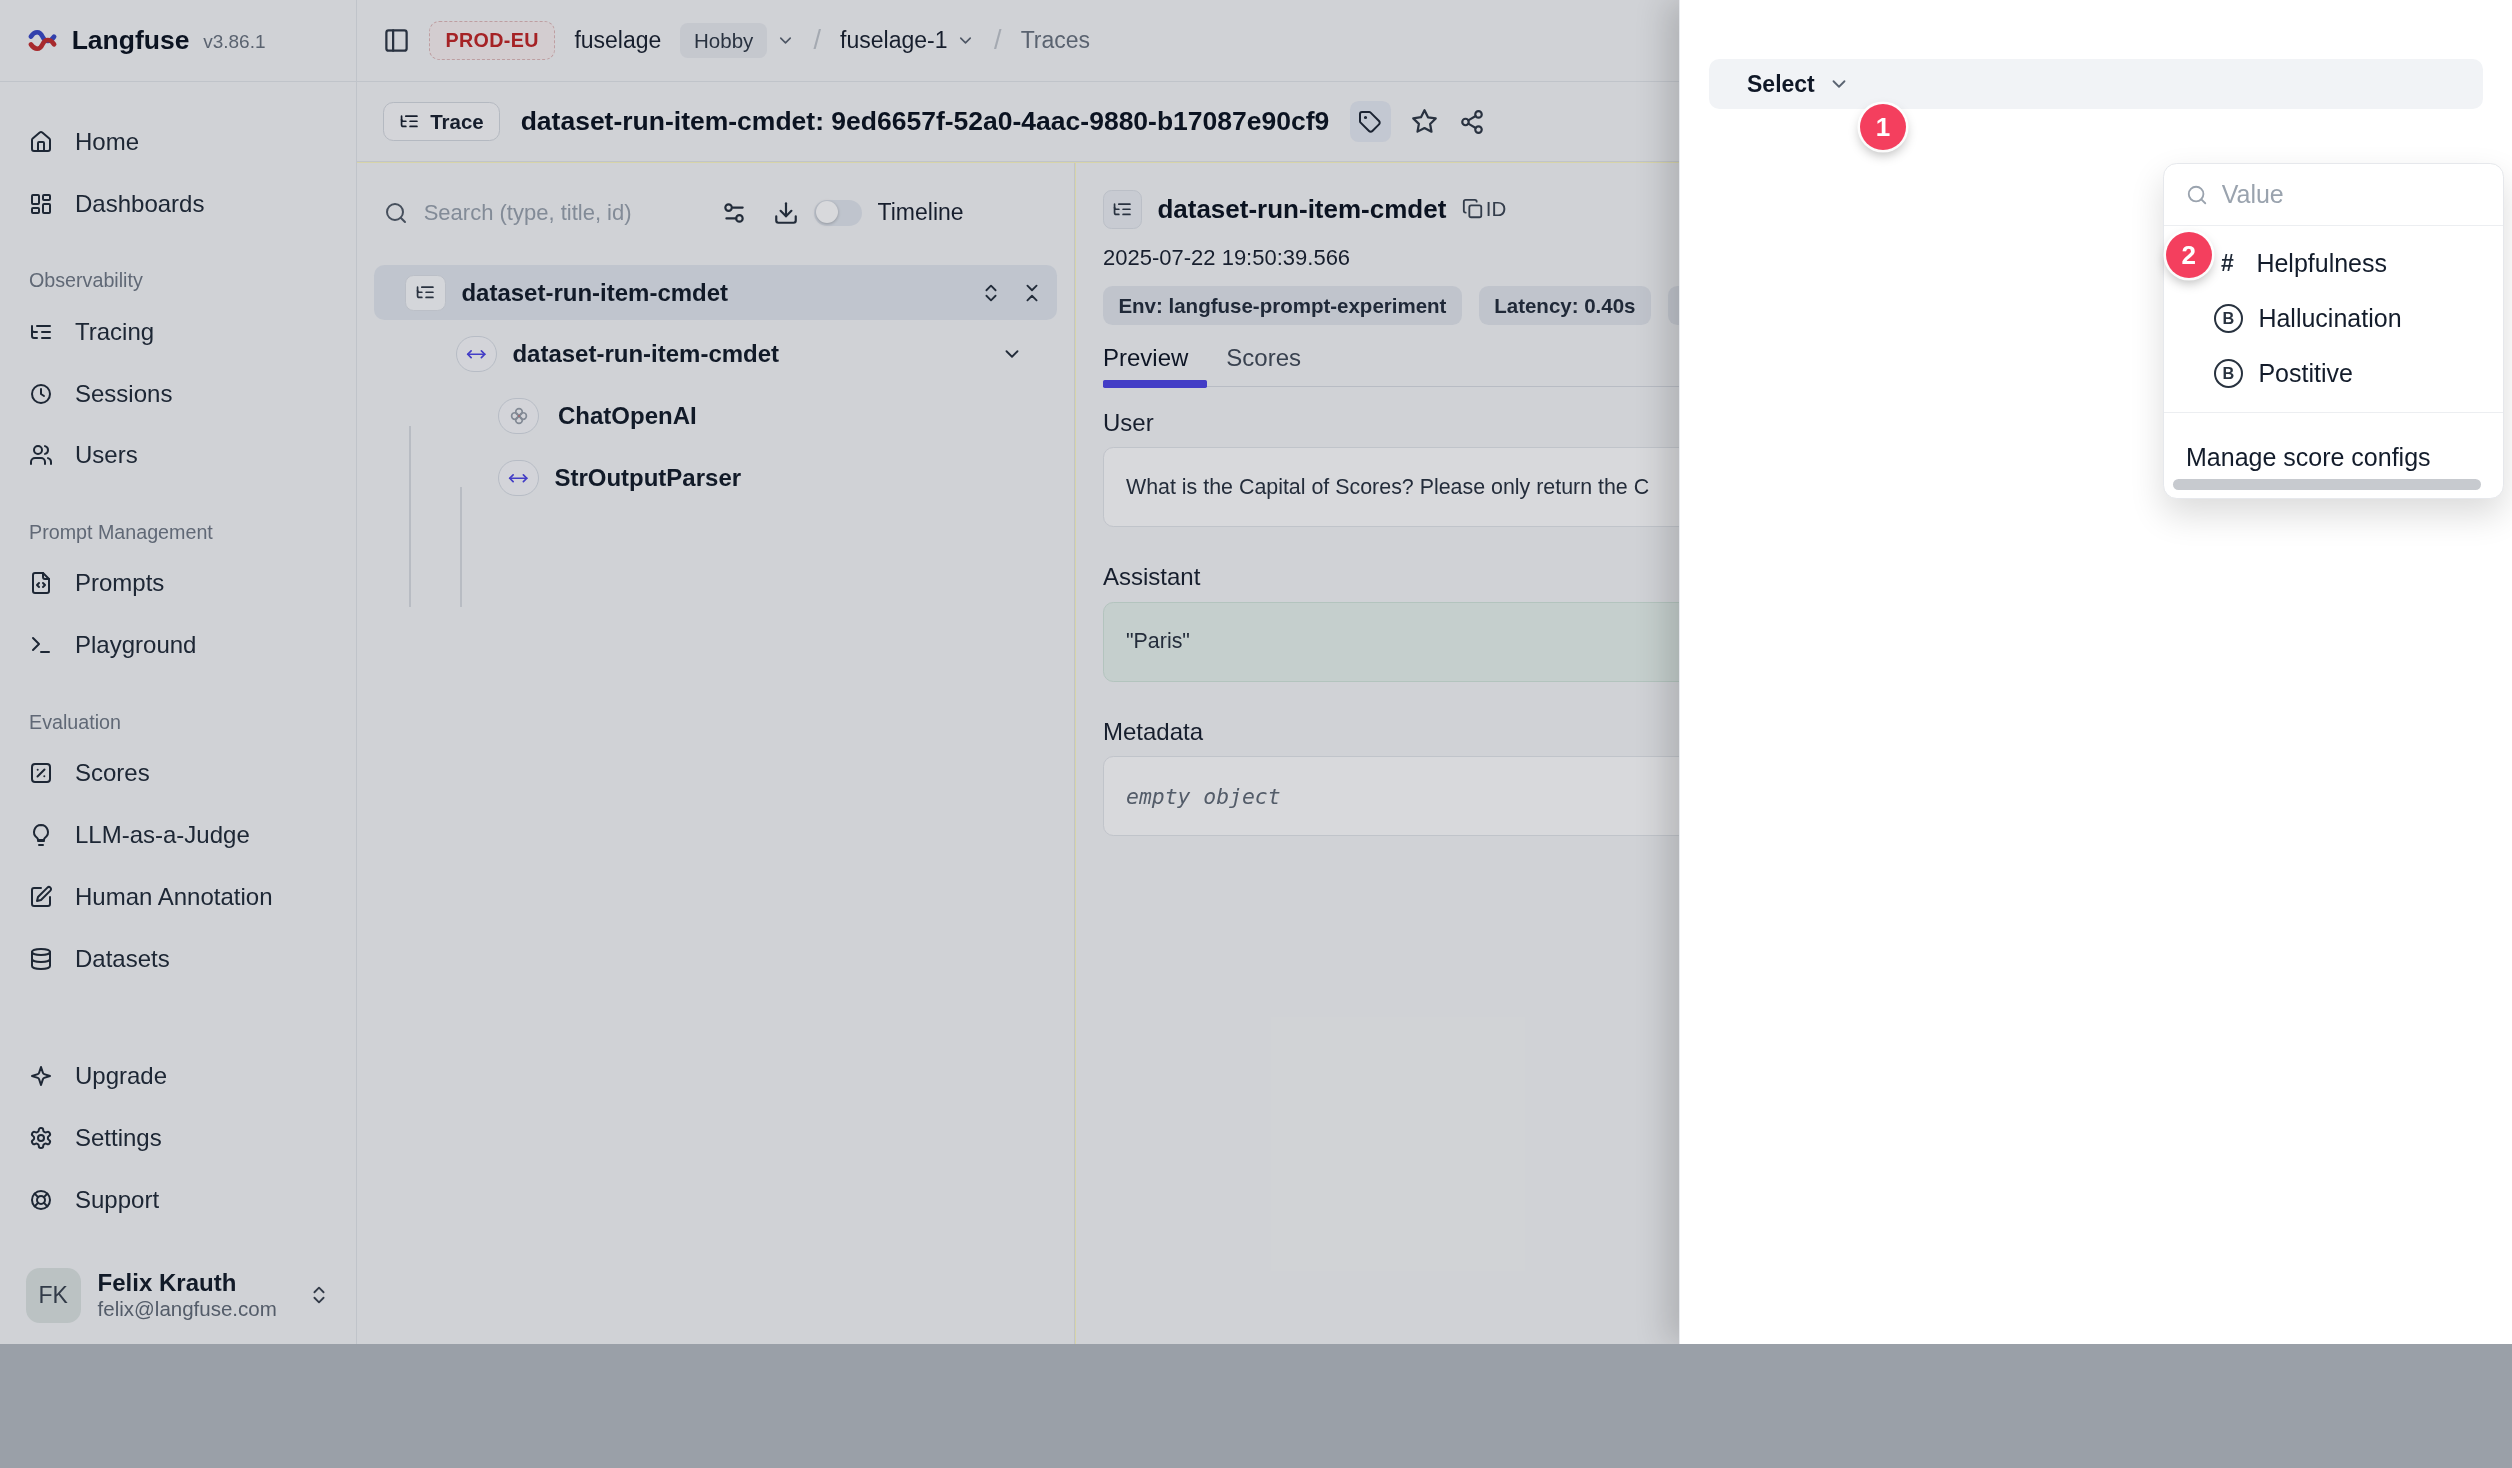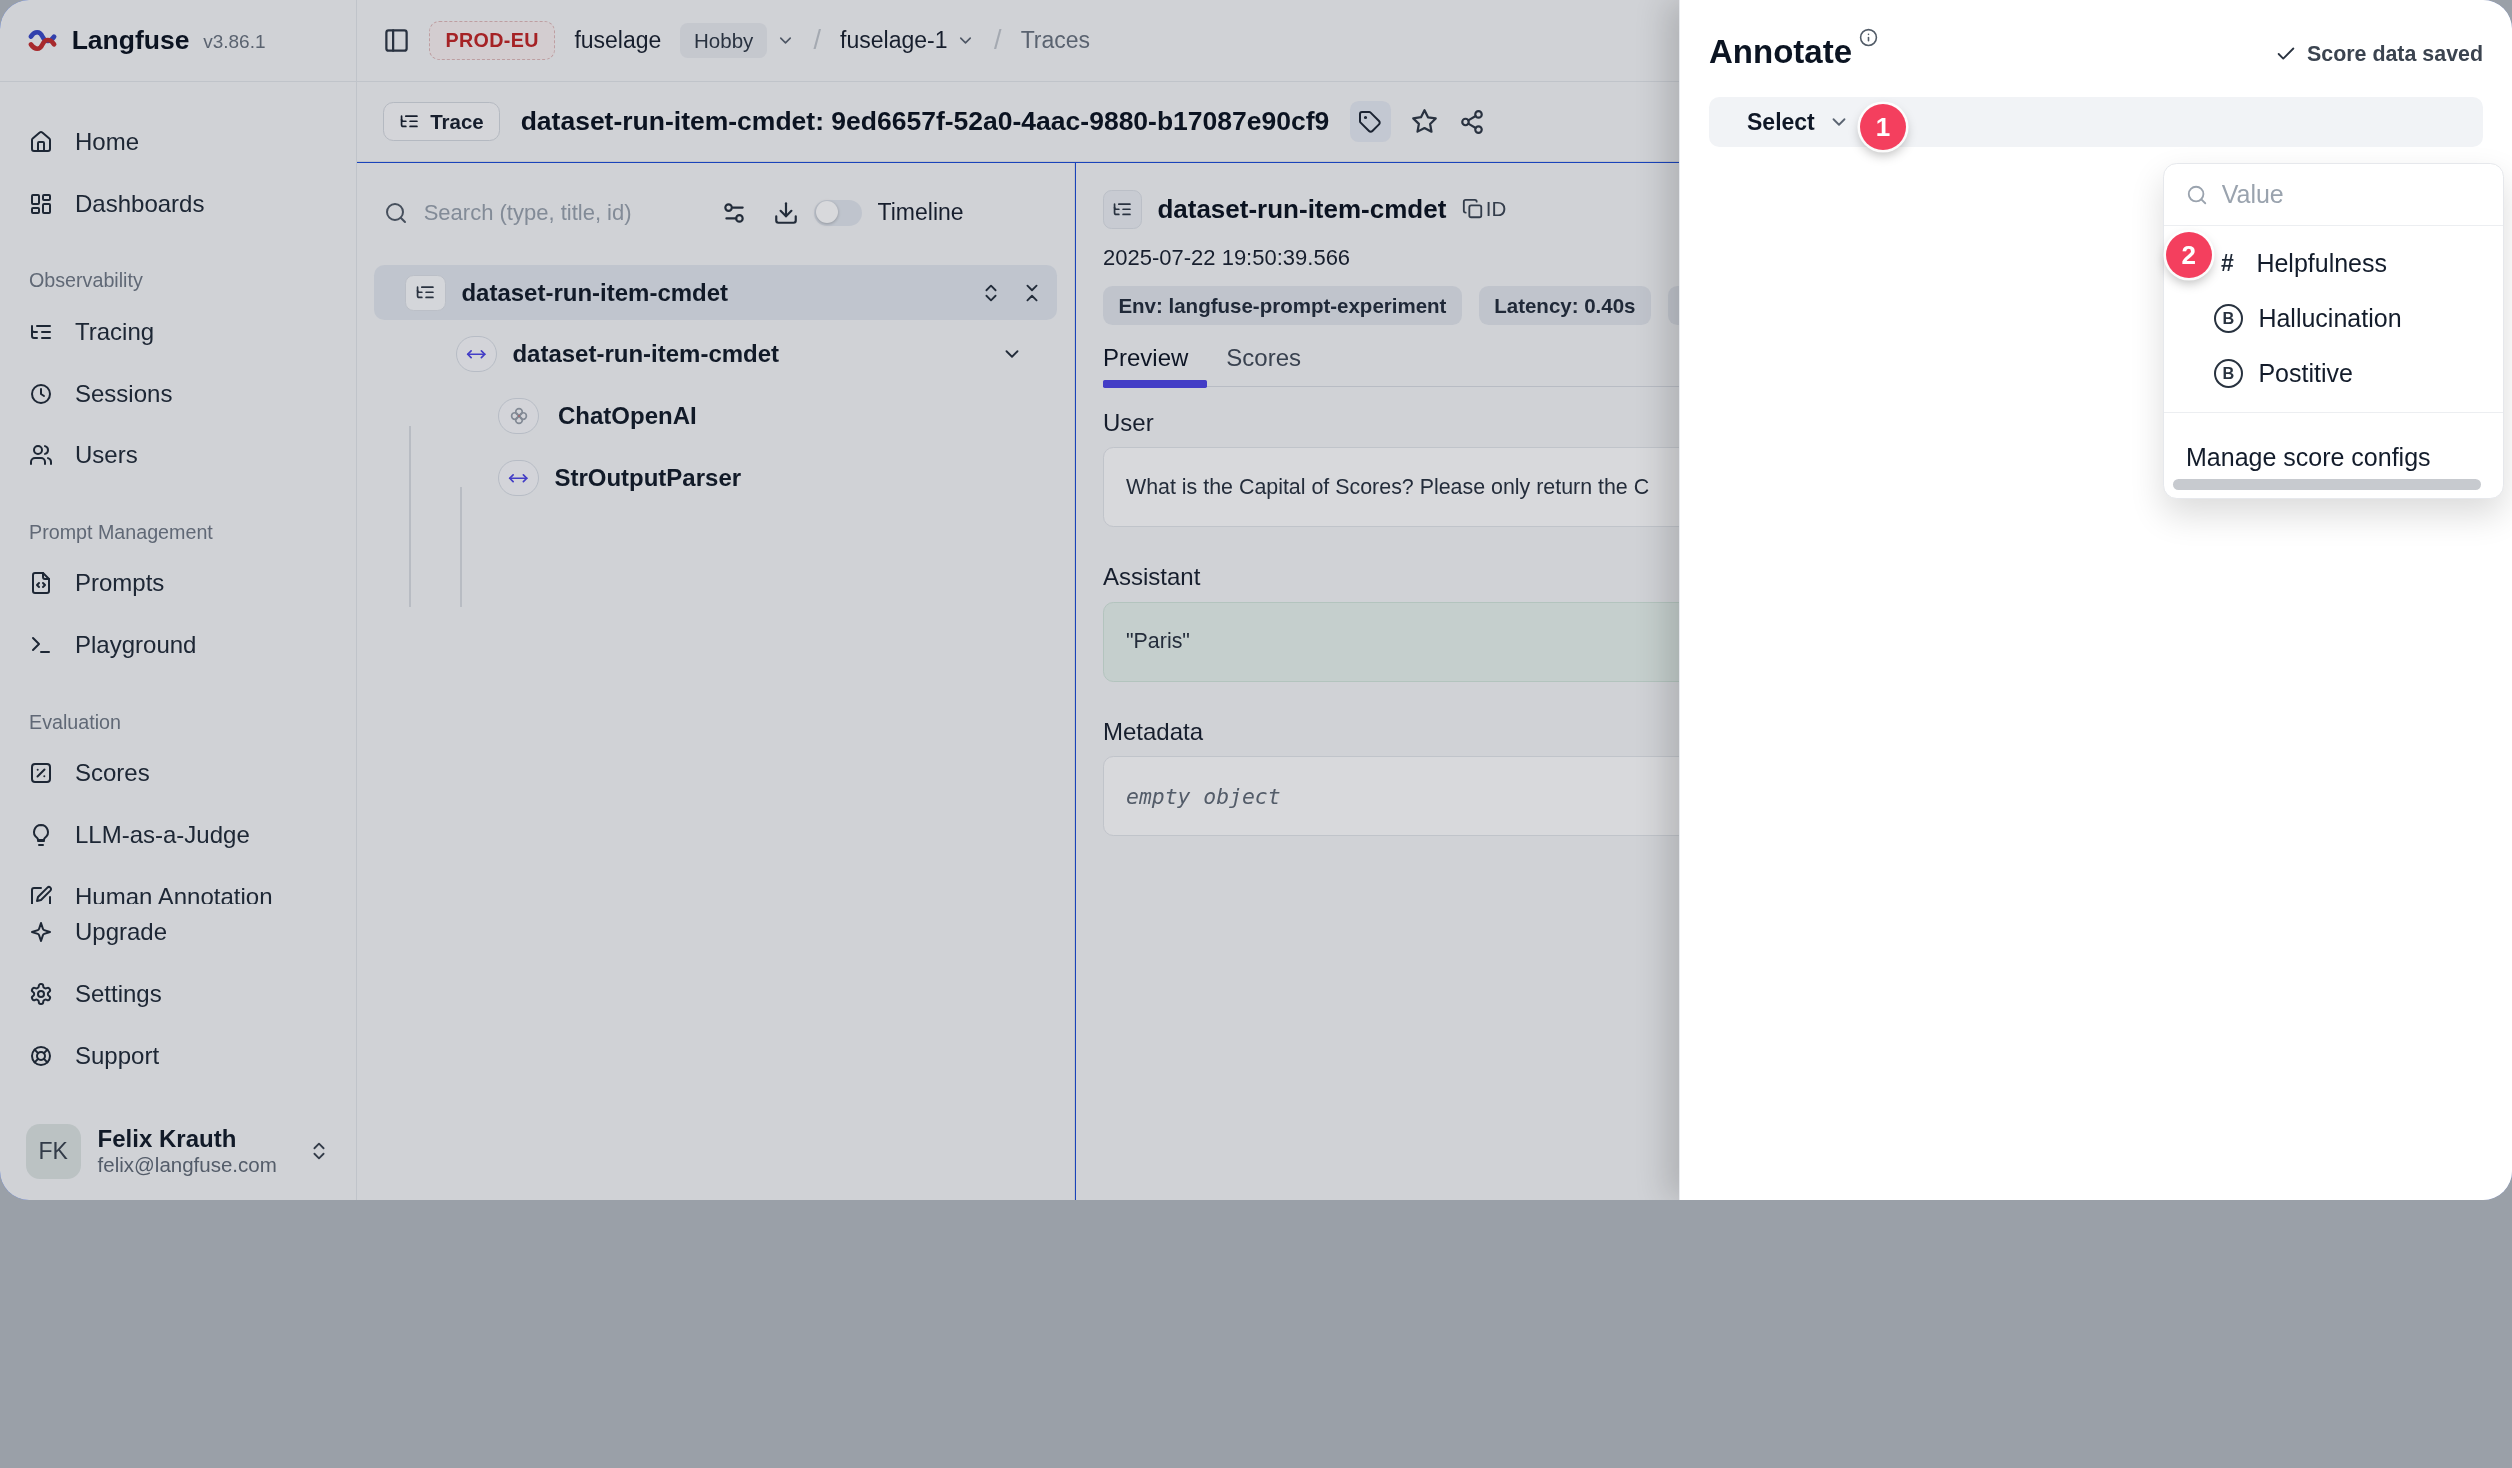--- a/index.html
+++ b/index.html
@@ -1,20 +1,20 @@
 <!DOCTYPE html>
 <html style="font-size:13.7px"><head>
 <meta charset="utf-8">
 <style>
   * { box-sizing: border-box; margin: 0; padding: 0; }
   html,body { margin:0; background:#9aa0a8; }
   #screen {
-    position:relative; width:2512px; height:1200px; overflow:hidden;
-    background:#1d4ed8; color:#16202e;
-    font-family:"Liberation Sans","DejaVu Sans",sans-serif; font-size:24px;border-radius:29px;
+    position:relative; width:2512px; height:1344px; overflow:hidden;
+    background:#fef9c3; color:#16202e;
+    font-family:"Liberation Sans","DejaVu Sans",sans-serif; font-size:24px;
   }
   .ic { stroke:currentColor; fill:none; stroke-width:2; stroke-linecap:round; stroke-linejoin:round; flex:none; }
 
   
   .sidebar { position:absolute; left:0; top:0; width:357px; height:100%;
     background:#f6f7f8; border-right:1.7px solid #e3e6ea; display:flex; flex-direction:column; }
   .sb-head { height:82px; display:flex; align-items:center; gap:13.7px; padding:0 27px; border-bottom:1.7px solid #e3e6ea; flex:none; }
   .sb-logo-name { font-size:26.5px; font-weight:700; color:#0d1522; }
   .sb-version { font-size:19px; color:#6a737f; margin-top:3.4px; }
   .sb-nav { padding:20.5px 17px 0 17px; flex:1 1 auto; overflow:hidden; }
@@ -477,34 +477,20 @@
     <div class="sec-lbl gap1">Assistant</div>
     <div class="content-box assistant">"Paris"</div>
 
     <div class="sec-lbl gap1">Metadata</div>
     <div class="content-box mono">empty object</div>
   </section>
 
   <div class="dim"></div>
 
   <aside class="drawer">
-    <div class="dr-titlerow">
-      <span class="dr-title">Annotate</span>
-      <svg class="ic dr-info" width="19" height="19" viewBox="0 0 24 24">
-          <circle cx="12" cy="12" r="10"></circle>
-          <path d="M12 16v-4"></path>
-          <path d="M12 8h.01"></path>
-        </svg>
-      <span class="dr-status">
-        <svg class="ic" width="22" height="22" viewBox="0 0 24 24" style="color:#2a3340">
-            <path d="M20 6 9 17l-5-5"></path>
-          </svg>
-        <span class="txt">Score data saved</span>
-      </span>
-    </div>
 
     <div class="select-bar">
       <span class="select-lbl">Select</span>
       <svg class="ic" width="22" height="22" viewBox="0 0 24 24" style="color:#5b6472">
           <path d="m6 9 6 6 6-6"></path>
         </svg>
     </div>
     <span class="marker" style="left:180px; top:104px;">1</span>
   </aside>
 

